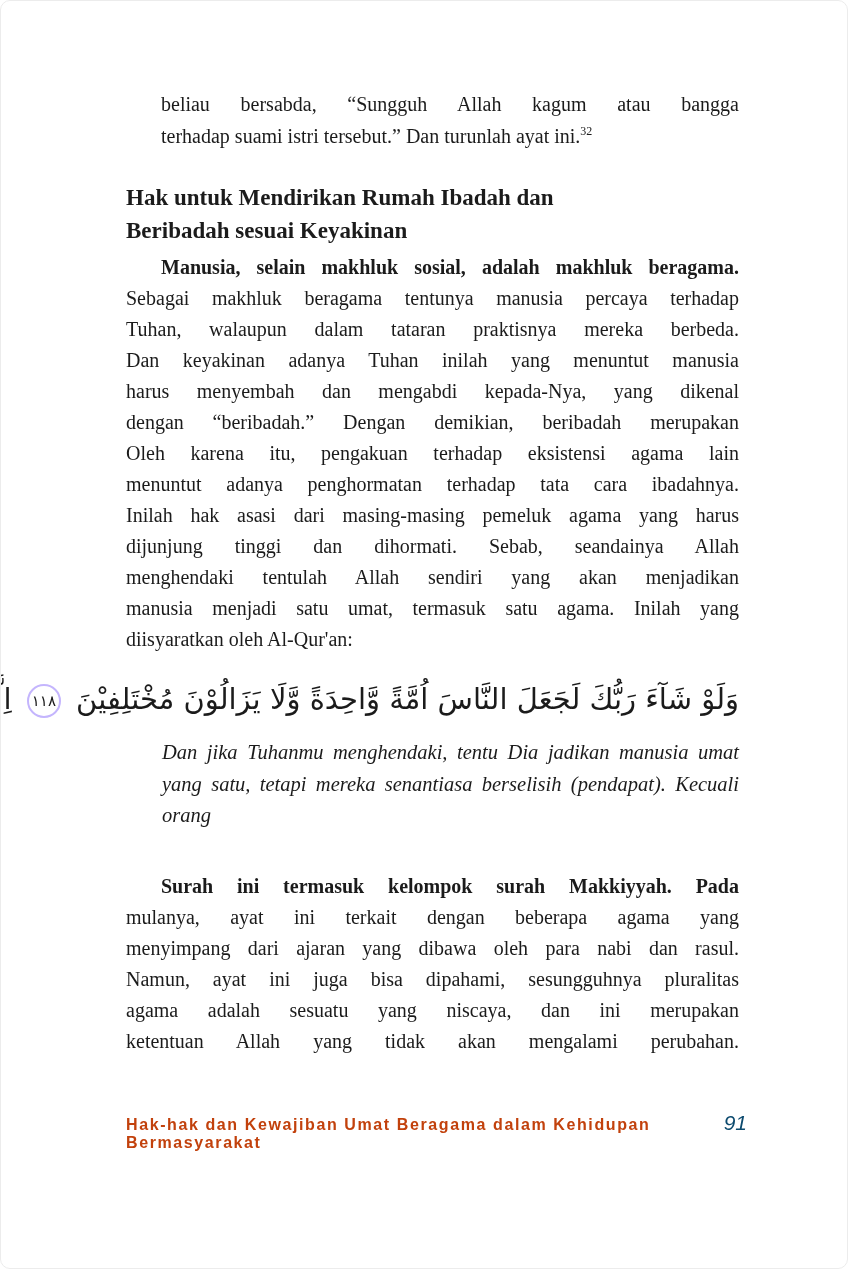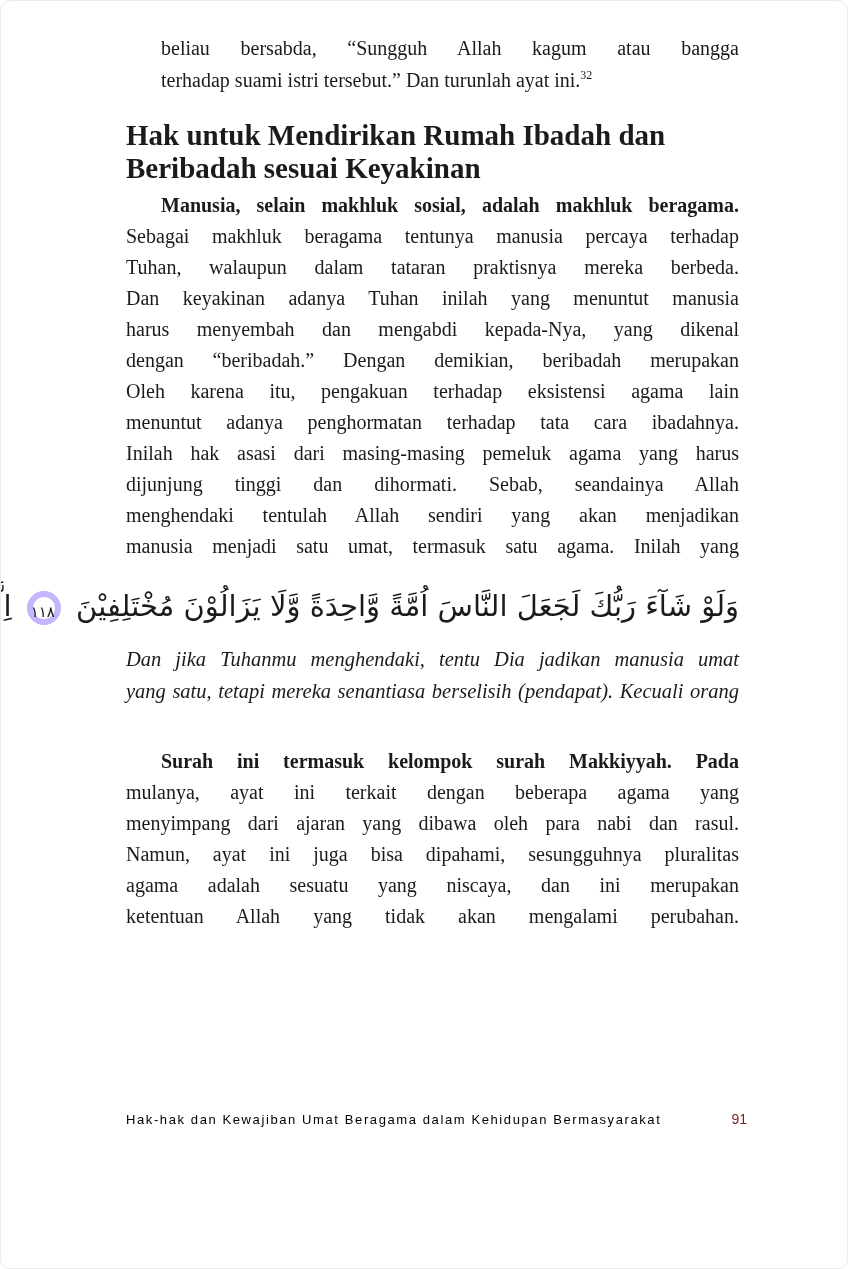--- a/index.html
+++ b/index.html
@@ -13,21 +13,21 @@
     height: 1269px;
     background: #ffffff;
     box-sizing: border-box;
     border: 1px solid #ececec;
     border-radius: 10px;
     overflow: hidden;
     color: #1b1b1b;
     font-family: "Liberation Serif", serif;
   }
   .content {
-    padding: 32px 108px 0 125px;
+    padding: 88px 108px 0 125px;
   }
   .line {
     font-size: 20px;
     line-height: 31px;
     text-align: justify;
     text-align-last: justify;
     white-space: normal;
   }
   .line.noStretch {
     text-align: left;
@@ -41,74 +41,76 @@
     margin-left: 35px;
   }
   .quote-block .line { line-height: 31.5px; }
   sup.fnref {
     font-size: 12px;
     line-height: 0;
     vertical-align: super;
     text-align: right;
   }
   .heading {
-    margin-top: 23px;
+    margin-top: 29px;
     font-weight: bold;
-    font-size: 29px;
+    font-size: 23px;
     line-height: 33px;
   }
   .para1 { margin-top: 5px; }
   .arabic-line {
     direction: rtl;
     margin-top: 12px;
     font-family: "DejaVu Sans", sans-serif;
     font-size: 29px;
     line-height: 64px;
     text-align: right;
     white-space: nowrap;
   }
   .ayah-circle {
     display: inline-block;
     width: 34px;
     height: 34px;
     margin: 0 6px;
-    border: 6px solid #c4b5fd;
+    border: 2px solid #c4b5fd;
     border-radius: 50%;
     font-size: 15px;
     line-height: 31px;
     text-align: center;
     vertical-align: middle;
     box-sizing: border-box;
   }
   .translation {
     margin-top: 6px;
     font-style: italic;
+    margin-left: 36px;
   }
   .translation .line { line-height: 31.5px; font-size: 20.5px; }
   .roman { font-style: normal; }
   .para2 { margin-top: 39px; }
   .footer {
     position: absolute;
     left: 125px;
     right: 100px;
     top: 1110px;
     display: flex;
     justify-content: space-between;
     align-items: baseline;
     font-family: "Liberation Sans", sans-serif;
   }
   .running-title {
-    font-size: 13px;
+    font-size: 16px;
     letter-spacing: 1.6px;
-    color: #000000;
-    font-weight: 400;
+    color: #c2410c;
+    font-weight: 700;
   }
   .page-number {
-    font-size: 14px;
-    color: #7f1d1d;
+    font-size: 21px;
+    color: #0c4a6e;
+    font-style: italic;
   }
 </style>
 </head>
 <body>
 
 <div class="page">
   <div class="content">
 
     <div class="quote-block">
       <div class="line">beliau bersabda, “Sungguh Allah kagum atau bangga</div>
@@ -126,20 +128,21 @@
       <div class="line">Tuhan, walaupun dalam tataran praktisnya mereka berbeda.</div>
       <div class="line">Dan keyakinan adanya Tuhan inilah yang menuntut manusia</div>
       <div class="line">harus menyembah dan mengabdi kepada-Nya, yang dikenal</div>
       <div class="line">dengan “beribadah.” Dengan demikian, beribadah merupakan</div>
       <div class="line">Oleh karena itu, pengakuan terhadap eksistensi agama lain</div>
       <div class="line">menuntut adanya penghormatan terhadap tata cara ibadahnya.</div>
       <div class="line">Inilah hak asasi dari masing-masing pemeluk agama yang harus</div>
       <div class="line">dijunjung tinggi dan dihormati. Sebab, seandainya Allah</div>
       <div class="line">menghendaki tentulah Allah sendiri yang akan menjadikan</div>
       <div class="line">manusia menjadi satu umat, termasuk satu agama. Inilah yang</div>
+      <div class="line noStretch">diisyaratkan oleh Al-Qur'an:</div>
     </div>
 
     <div class="arabic-line" dir="rtl">
       <span>وَلَوْ شَآءَ رَبُّكَ لَجَعَلَ النَّاسَ اُمَّةً وَّاحِدَةً وَّلَا يَزَالُوْنَ مُخْتَلِفِيْنَ</span>
       <span class="ayah-circle">١١٨</span>
       <span>اِلَّا مَنْ رَّحِمَ رَبُّكَ</span>
     </div>
 
     <div class="translation">
       <div class="line">Dan jika Tuhanmu menghendaki, tentu Dia jadikan manusia umat</div>

